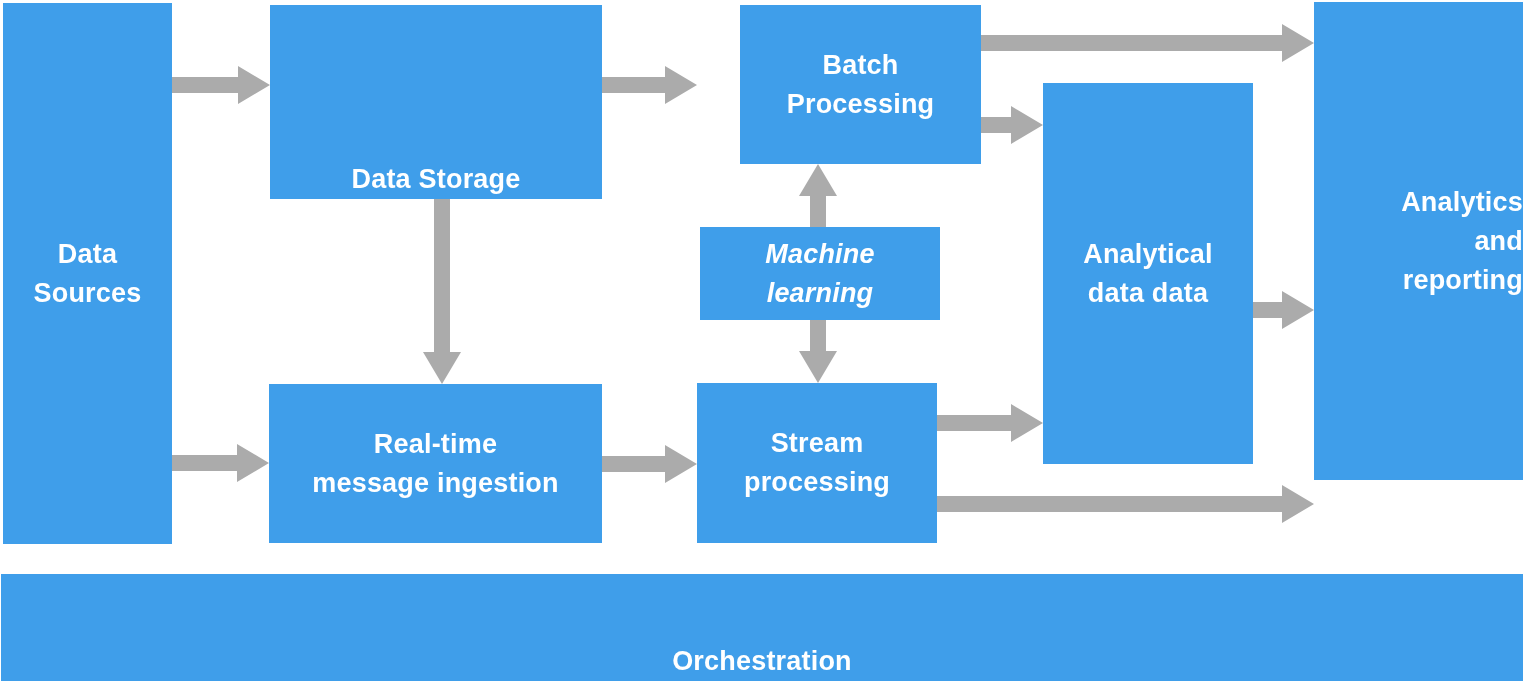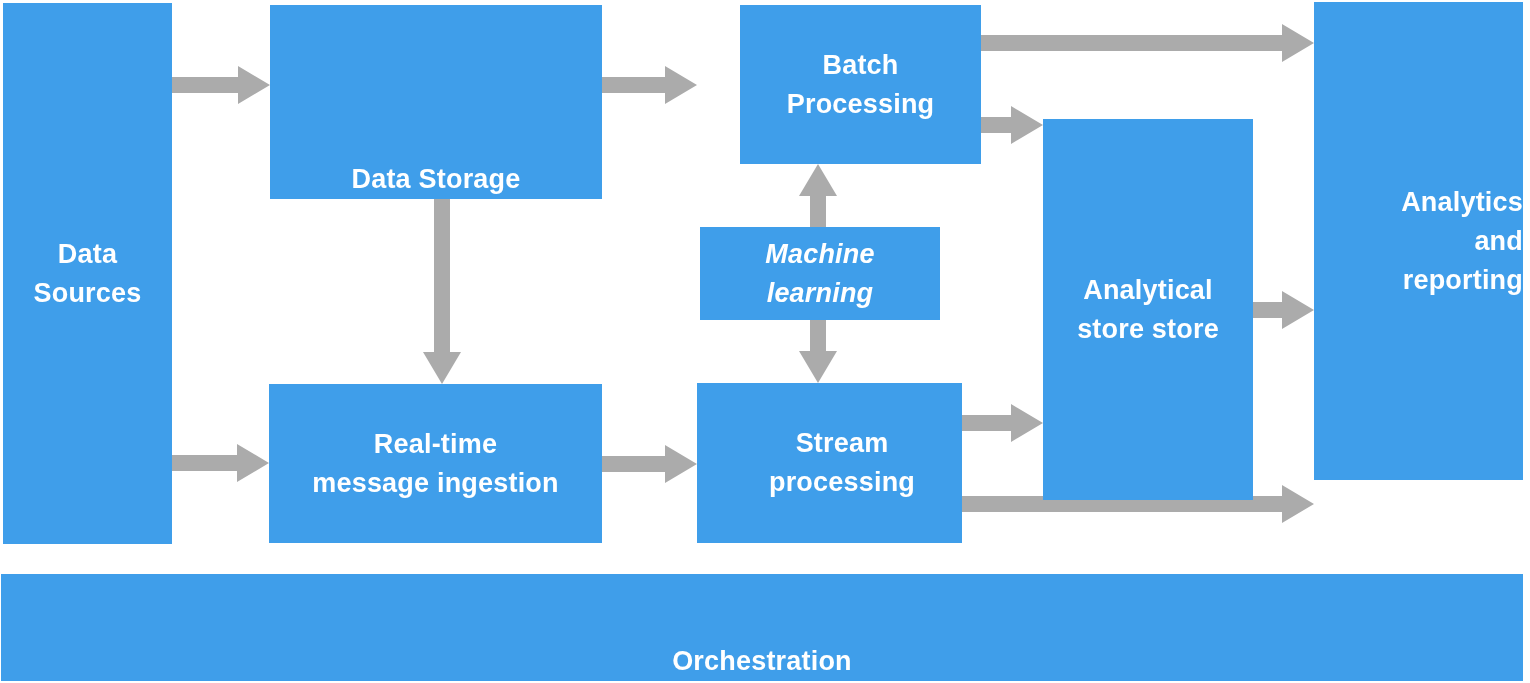--- a/index.html
+++ b/index.html
@@ -29,22 +29,22 @@
     font-size: 27px;
     font-weight: bold;
     line-height: 39px;
     letter-spacing: 0.2px;
   }
   .node-data-sources        { left: 3px;    top: 3px;   width: 169px;  height: 541px; }
   .node-data-storage        { left: 270px;  top: 5px;   width: 332px;  height: 194px; justify-content: flex-end; }
   .node-batch-processing    { left: 697px;  top: 5px;   width: 241px;  height: 159px; margin-left: 43px; }
   .node-machine-learning    { left: 700px;  top: 227px; width: 240px;  height: 93px; font-style: italic;  }
   .node-real-time           { left: 269px;  top: 384px; width: 333px;  height: 159px; }
-  .node-stream-processing   { left: 697px;  top: 383px; width: 240px;  height: 160px; padding-left: 25px; }
-  .node-analytical-store    { left: 1043px; top: 83px;  width: 210px;  height: 381px; margin-top: 36px; }
+  .node-stream-processing   { left: 697px;  top: 383px; width: 240px;  height: 160px; }
+  .node-analytical-store    { left: 1043px; top: 83px;  width: 210px;  height: 381px; }
   .node-analytics-reporting { left: 1314px; top: 2px;   width: 209px;  height: 478px; align-items: flex-end; }
   .node-orchestration       { left: 1px;    top: 574px; width: 1522px; height: 107px; justify-content: flex-end; }
 </style>
 </head>
 <body>
 
 <div class="canvas">
 
   <svg class="arrow-layer" width="1530" height="683" viewBox="0 0 1530 683" xmlns="http://www.w3.org/2000/svg">
     <path d="M172,77 H238 V66 L270,85 L238,104 V93 H172 Z"></path>
@@ -85,21 +85,21 @@
     <div>message ingestion</div>
   </div>
 
   <div class="node node-stream-processing">
     <div>Stream</div>
     <div>processing</div>
   </div>
 
   <div class="node node-analytical-store">
     <div>Analytical</div>
-    <div>store store</div>
+    <div>data data</div>
   </div>
 
   <div class="node node-analytics-reporting">
     <div>Analytics</div>
     <div>and</div>
     <div>reporting</div>
   </div>
 
   <div class="node node-orchestration">
     <div>Orchestration</div>

